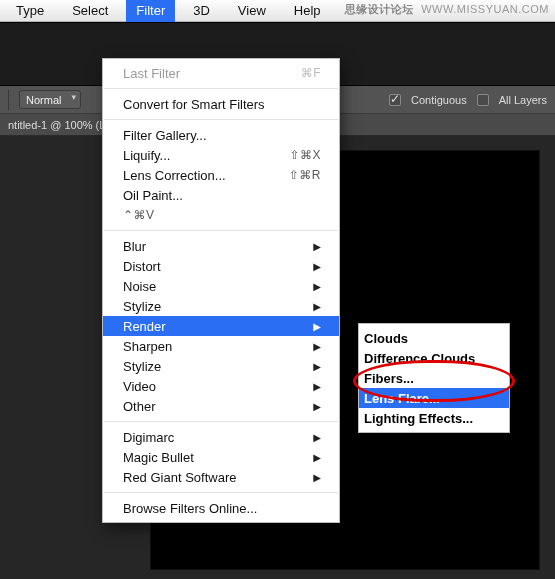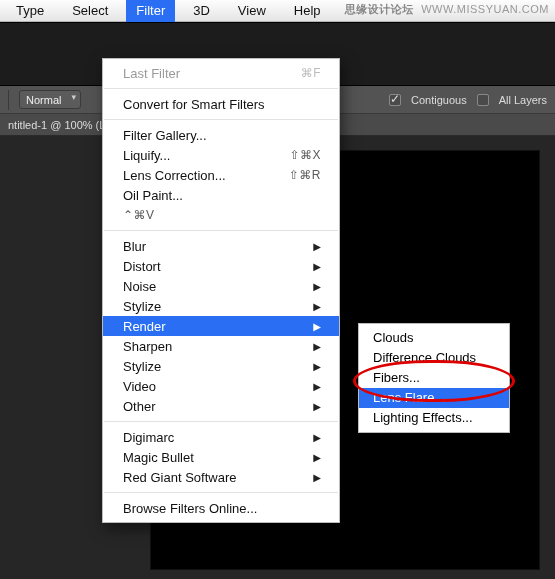--- a/index.html
+++ b/index.html
@@ -116,23 +116,23 @@
     position:absolute;
     top:323px; left:358px;
     width:152px;
     background:#fff;
     border:1px solid #bcbcbc;
     box-shadow: 3px 6px 14px rgba(0,0,0,.5);
     padding:4px 0;
     z-index:60;
   }
   .submenu .mitem {
-    display:flex; align-items:flex-start;
-    padding:2px 14px 2px 14px;
-    height:20px; font-size:13px;
+    display:flex; align-items:flex-end;
+    padding:2px 14px 2px 5px;
+    height:20px; font-size:13px;font-weight:bold;
   }
   .submenu .mitem.highlighted { background:#2a6ff3; color:#fff; }
 
   .oval-mark {
     position:absolute;
     top:360px; left:353px;
     width:162px; height:42px;
     border:3px solid #d00;
     border-radius: 80px / 22px;
     z-index: 70; pointer-events:none;

